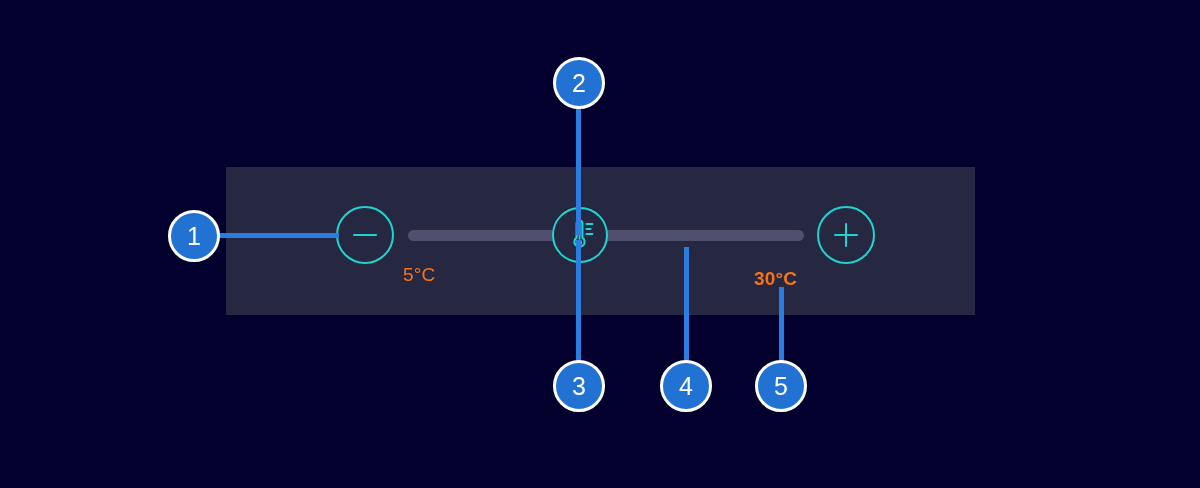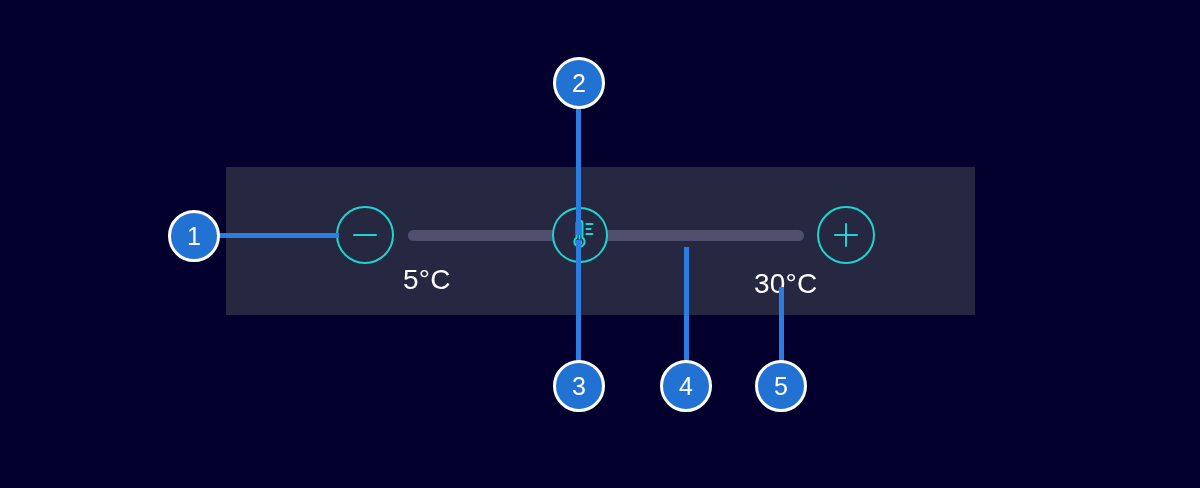--- a/index.html
+++ b/index.html
@@ -92,22 +92,22 @@
     box-sizing: border-box;
     background: #262740;
     display: flex;
     align-items: center;
     justify-content: center;
   }
 
   
   .temp-label {
     position: absolute;
-    color: #ffffff;
-    font-size: 28px;
+    color: #f97316;
+    font-size: 19px;
     font-family: "Liberation Sans", sans-serif;
     letter-spacing: 0.2px;
     white-space: nowrap;
   }
 
   
   .callout-line {
     position: absolute;
     background: #2b7de0;
   }
@@ -170,21 +170,21 @@
         <circle cx="14.5" cy="23.4" r="2.6" fill="#1fd4cf"></circle>
         <rect x="13.6" y="10.5" width="1.9" height="10" fill="#1fd4cf"></rect>
         <line x1="21.5" y1="5.0" x2="27.4" y2="5.0" stroke="#1fd4cf" stroke-width="2.1" stroke-linecap="round"></line>
         <line x1="21.5" y1="10.0" x2="25.6" y2="10.0" stroke="#1fd4cf" stroke-width="2.1" stroke-linecap="round"></line>
         <line x1="21.5" y1="15.0" x2="27.4" y2="15.0" stroke="#1fd4cf" stroke-width="2.1" stroke-linecap="round"></line>
       </svg>
     </div>
 
     <div class="temp-label" style="left:177px; top:97px;">5°C</div>
 
-    <div class="temp-label" style="left:528px; top:101px;">30°C</div>
+    <div class="temp-label" style="left:528px; top:101px;font-weight:bold;">30°C</div>
 
   </div>
 
   <div class="callout-line horz" id="line-1"></div>
   <div class="callout-line vert" id="line-2"></div>
   <div class="callout-line vert" id="line-3"></div>
   <div class="callout-line vert" id="line-4"></div>
   <div class="callout-line vert" id="line-5"></div>
 
   <div class="callout" id="callout-1">

